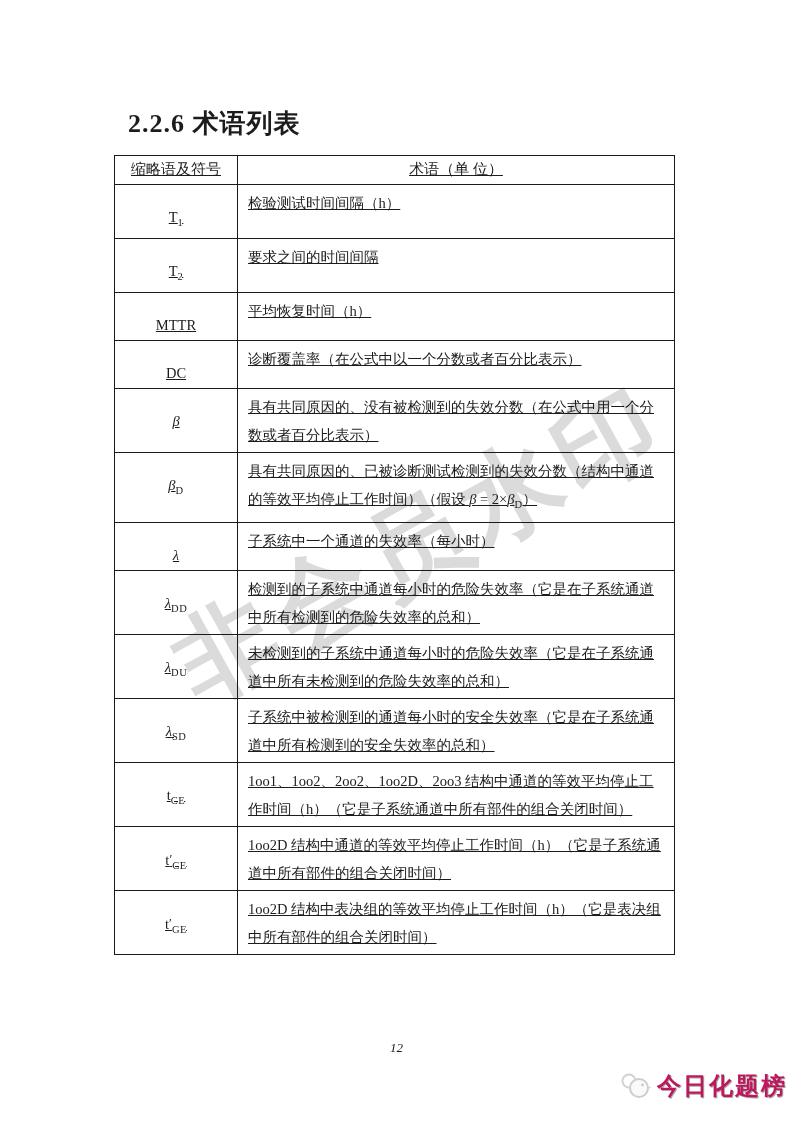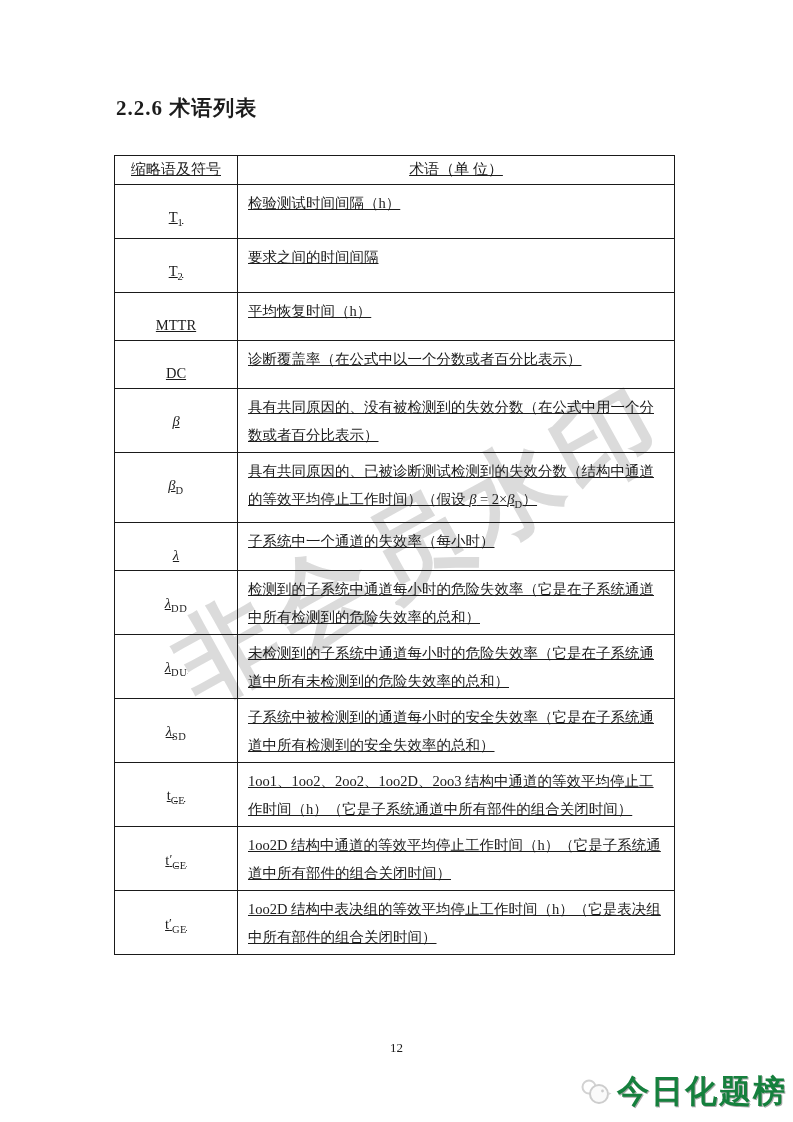--- a/index.html
+++ b/index.html
@@ -20,22 +20,22 @@
     font-weight:bold;
     font-size:100px;
     letter-spacing:8px;
     color:rgba(125,125,125,0.28);
     white-space:nowrap;
     z-index:0;
     user-select:none;
   }
   .title{
     position:absolute;left:116px;top:94px;
-    margin:0;
-    font-size:21px;
+    margin:12px;
+    font-size:26px;
     font-weight:bold;
     letter-spacing:1px;
     z-index:2;
   }
   table.terms{
     position:absolute;left:114px;top:155px;
     width:560px;
     border-collapse:collapse;
     table-layout:fixed;
     z-index:1;
@@ -78,32 +78,33 @@
   tbody tr:nth-child(1) td{height:45px;}
   tbody tr:nth-child(2) td{height:42px;}
   tbody tr:nth-child(3) td{height:32px;}
   tbody tr:nth-child(4) td{height:31px;}
   tbody tr:nth-child(7) td{height:32px;}
   .page-number{
     position:absolute;left:0;right:0;top:1040px;
     text-align:center;
     font-size:13px;
     z-index:1;
+    font-style:italic;
   }
   .brand{
     position:absolute;right:6px;top:1070px;
     display:flex;align-items:center;gap:5px;
     z-index:1;
   }
   .brand-text{
     font-family:"Liberation Sans","DejaVu Sans",sans-serif;
     font-weight:bold;
-    font-size:32px;
+    font-size:24px;
     letter-spacing:2px;
-    color:#15803d;
+    color:#be185d;
     text-shadow:1px 1px 0 #a8a8a8;
   }
   .brand-icon{display:inline-block;line-height:0;}
 </style>
 </head>
 <body>
 
 <div class="page">
 
   <div class="watermark">非会员水印</div>

